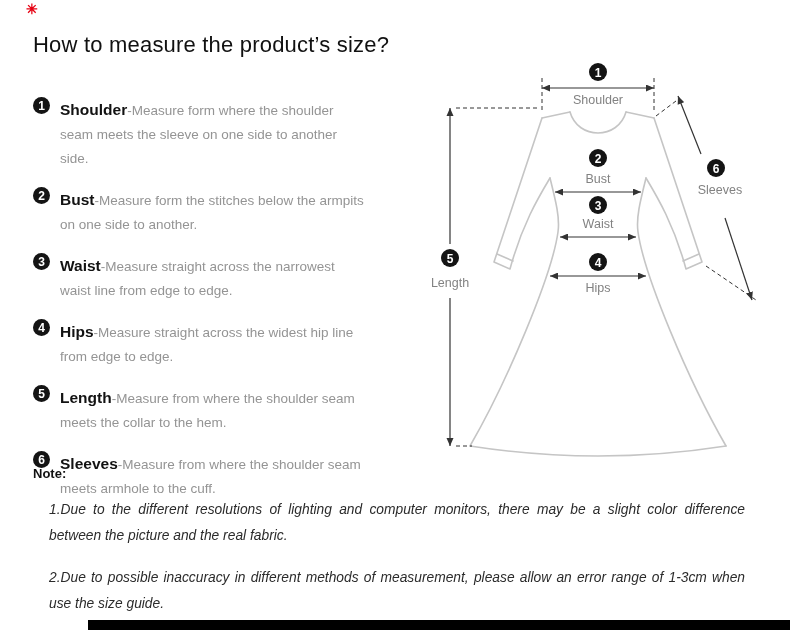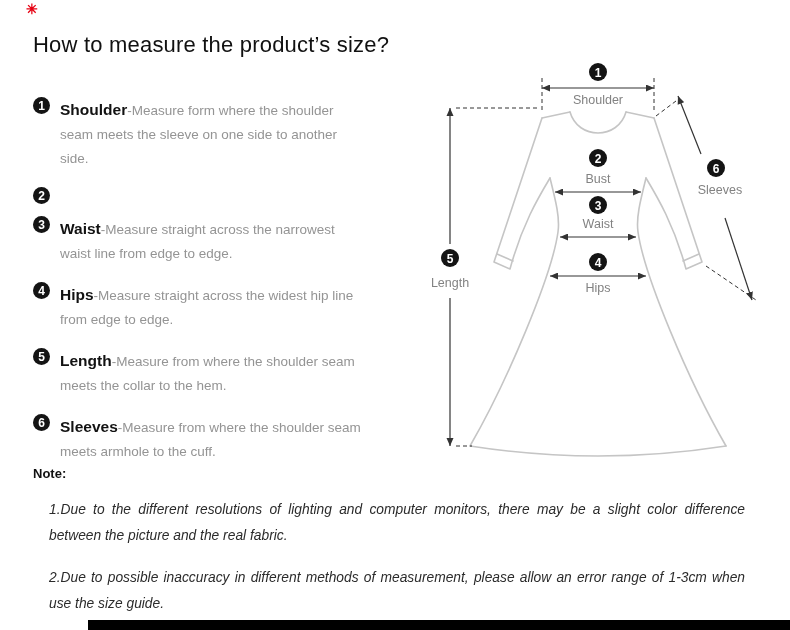--- a/index.html
+++ b/index.html
@@ -47,20 +47,21 @@
 
 <h1 class="title">How to measure the product’s size?</h1>
 
 <div class="list">
   <div class="item">
     <span class="num">1</span>
     <p class="itext"><b>Shoulder</b><span>-Measure form where the shoulder seam meets the sleeve on one side to another side.</span></p>
   </div>
   <div class="item">
     <span class="num">2</span>
+    <p class="itext"><b>Bust</b><span>-Measure form the stitches below the armpits on one side to another.</span></p>
   </div>
   <div class="item">
     <span class="num">3</span>
     <p class="itext"><b>Waist</b><span>-Measure straight across the narrowest waist line from edge to edge.</span></p>
   </div>
   <div class="item">
     <span class="num">4</span>
     <p class="itext"><b>Hips</b><span>-Measure straight across the widest hip line from edge to edge.</span></p>
   </div>
   <div class="item">

